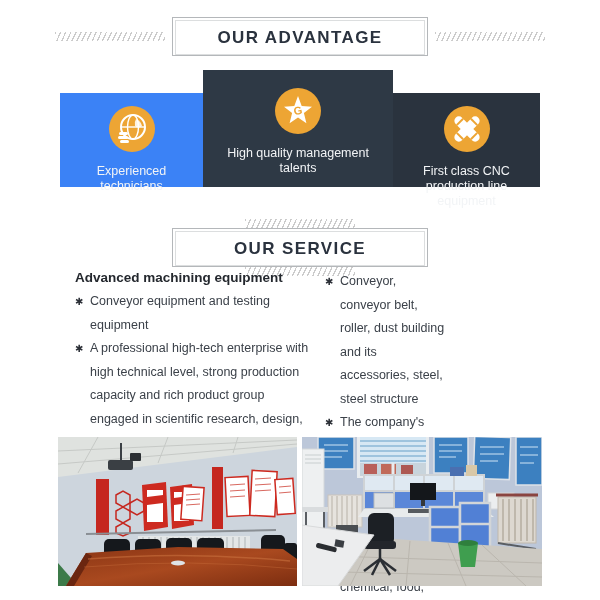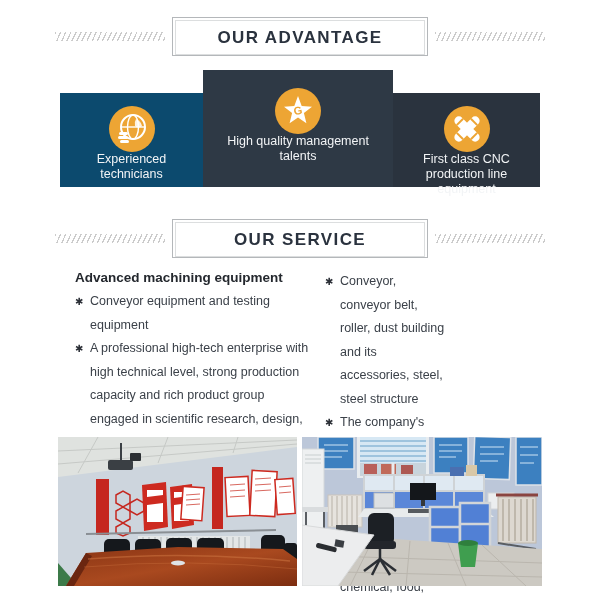--- a/index.html
+++ b/index.html
@@ -2,39 +2,39 @@
 <html><head>
 <meta charset="utf-8">
 <style>
   html,body{margin:0;padding:0;background:#fff;}
   .page{position:relative;width:600px;height:600px;background:#ffffff;overflow:hidden;
         font-family:"Liberation Sans",sans-serif;padding-left:32px;}
 
   
   .section-header{position:absolute;left:0;width:600px;display:flex;align-items:center;justify-content:center;}
   .hdr-advantage{top:17px;}
-  .hdr-service{top:219px;}
+  .hdr-service{top:219px;flex-direction:column;}
   .zigzag{width:110px;height:9px;margin:0 7px;
           background:repeating-linear-gradient(115deg,#cbcbcb 0 1.3px,transparent 1.3px 4.6px);}
   .title-box{width:250px;height:33px;border:1px solid #b4b7ba;background:#fff;padding:2px;box-sizing:content-box;}
   .title-inner{border:1px solid #dcdedf;height:33px;display:flex;align-items:center;justify-content:center;
                font-size:17px;font-weight:bold;letter-spacing:1.4px;color:#2a323e;}
 
   
   .adv-wrap{position:absolute;top:70px;left:0;width:600px;height:117px;}
   .adv-card{position:absolute;display:flex;flex-direction:column;align-items:center;color:#f2f4f6;}
-  .adv-left {left:60px; top:23px;width:143px;height:94px;background:#0c4a6e;}
+  .adv-left {left:60px; top:23px;width:143px;height:94px;background:#3b82f6;}
   .adv-mid  {left:203px;top:0;   width:190px;height:117px;background:#2e3945;z-index:2;}
   .adv-right{left:393px;top:23px;width:147px;height:94px;background:#2a333e;}
   .adv-left  .icon-circle{margin-top:13px;}
   .adv-mid   .icon-circle{margin-top:18px;}
   .adv-right .icon-circle{margin-top:13px;}
   .icon-circle{width:46px;height:46px;border-radius:50%;background:#eda534;
                display:flex;align-items:center;justify-content:center;flex:none;}
-  .adv-label{margin-top:0;font-size:12.5px;line-height:15px;text-align:center;padding:0 6px;}
+  .adv-label{margin-top:12px;font-size:12.5px;line-height:15px;text-align:center;padding:0 6px;}
 
   
   .svc-cols{position:absolute;top:270px;left:17px;width:487px;display:flex;padding:0 55px 0 58px;box-sizing:border-box;}
   .svc-col{box-sizing:border-box;}
   .svc-col-left{width:250px;padding-right:14px;}
   .svc-col-right{flex:1;}
   .svc-heading{font-size:13.5px;font-weight:bold;color:#24282e;margin:0 0 5px 0;}
   .bullet-item{display:flex;font-size:12.5px;line-height:23.5px;color:#3b4149;}
   .bullet-mark{flex:none;width:15px;font-size:10px;color:#2b2f36;}
 

